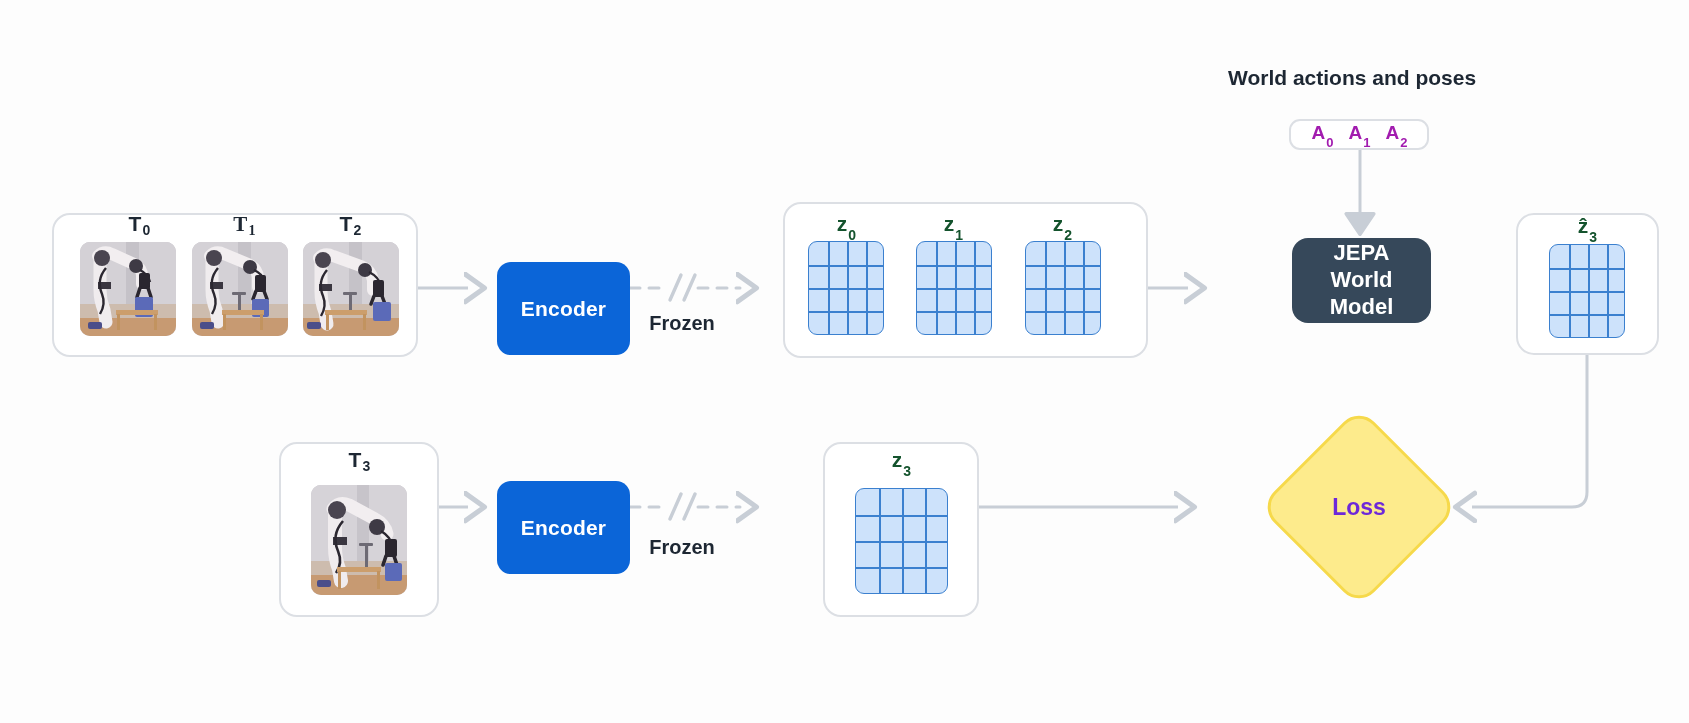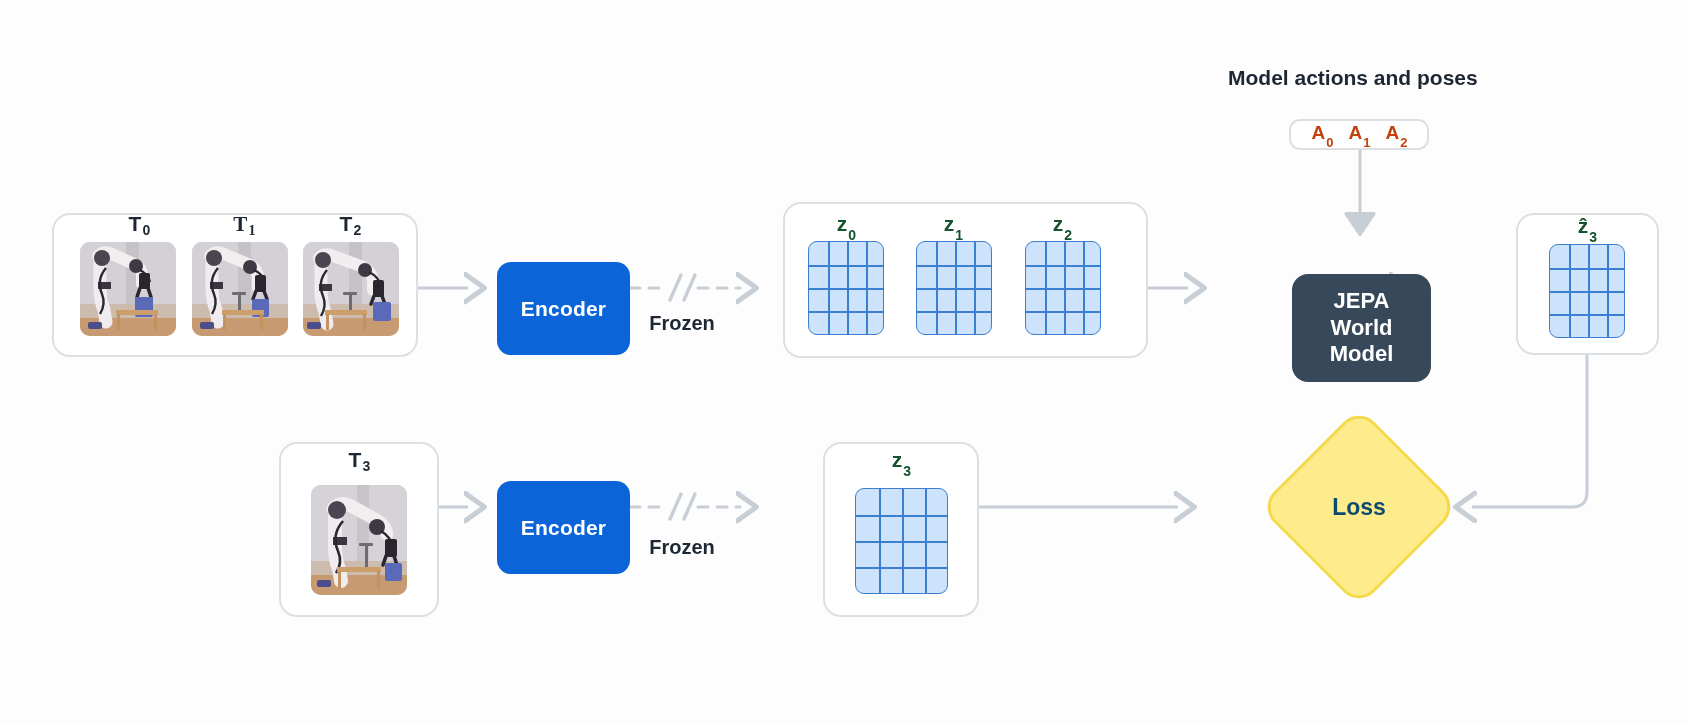--- a/index.html
+++ b/index.html
@@ -134,21 +134,21 @@
     border: 2px solid #dcdfe4;
     border-radius: 11px;
     background: #ffffff;
     display: flex;
     align-items: center;
     justify-content: center;
     gap: 16px;
     box-sizing: border-box;
     font-weight: bold;
     font-size: 19px;
-    color: #c2410c;
+    color: #a21caf;
   }
   .actions-pill sub {
     font-size: 13px;
     font-weight: bold;
     position: relative;
     top: 3px;
     left: 1px;
   }
 
   
@@ -167,21 +167,21 @@
     box-sizing: border-box;
   }
   .loss-text {
     position: absolute;
     inset: 0;
     display: flex;
     align-items: center;
     justify-content: center;
     font-size: 23px;
     font-weight: bold;
-    color: #0c4a6e;
+    color: #6d28d9;
   }
 
   svg.wires {
     position: absolute;
     left: 0; top: 0;
     width: 1689px;
     height: 723px;
     overflow: visible;
     pointer-events: none;
   }
@@ -340,29 +340,29 @@
   <div class="zlabel" style="left:1031px; top:212px; width:62px; text-align:center;">z<sub>2</sub></div>
   <div class="zgrid" style="left:1025px; top:241px; width:76px; height:94px;">
     <div class="gl" style="left:0;top:23px;width:100%;height:1.6px;"></div>
     <div class="gl" style="left:0;top:46px;width:100%;height:1.6px;"></div>
     <div class="gl" style="left:0;top:69px;width:100%;height:1.6px;"></div>
     <div class="gl" style="top:0;left:19px;height:100%;width:1.6px;"></div>
     <div class="gl" style="top:0;left:38px;height:100%;width:1.6px;"></div>
     <div class="gl" style="top:0;left:57px;height:100%;width:1.6px;"></div>
   </div>
 
-  <div class="actions-title" style="left:1228px; top:66px;">Model actions and poses</div>
+  <div class="actions-title" style="left:1228px; top:66px;">World actions and poses</div>
 
   <div class="actions-pill" style="left:1289px; top:119px; width:140px; height:31px;">
     <span>A<sub>0</sub></span>
     <span>A<sub>1</sub></span>
     <span>A<sub>2</sub></span>
   </div>
 
-  <div class="wm" style="left:1292px; top:238px; width:139px; height:108px;margin-top:36px;">
+  <div class="wm" style="left:1292px; top:238px; width:139px; height:85px;">
     <span>JEPA</span>
     <span>World</span>
     <span>Model</span>
   </div>
 
   <div class="panel" style="left:1516px; top:213px; width:143px; height:142px;"></div>
   <div class="zlabel" style="left:1556px; top:214px; width:62px; text-align:center;">ẑ<sub>3</sub></div>
   <div class="zgrid" style="left:1549px; top:244px; width:76px; height:94px;">
     <div class="gl" style="left:0;top:23px;width:100%;height:1.6px;"></div>
     <div class="gl" style="left:0;top:46px;width:100%;height:1.6px;"></div>

